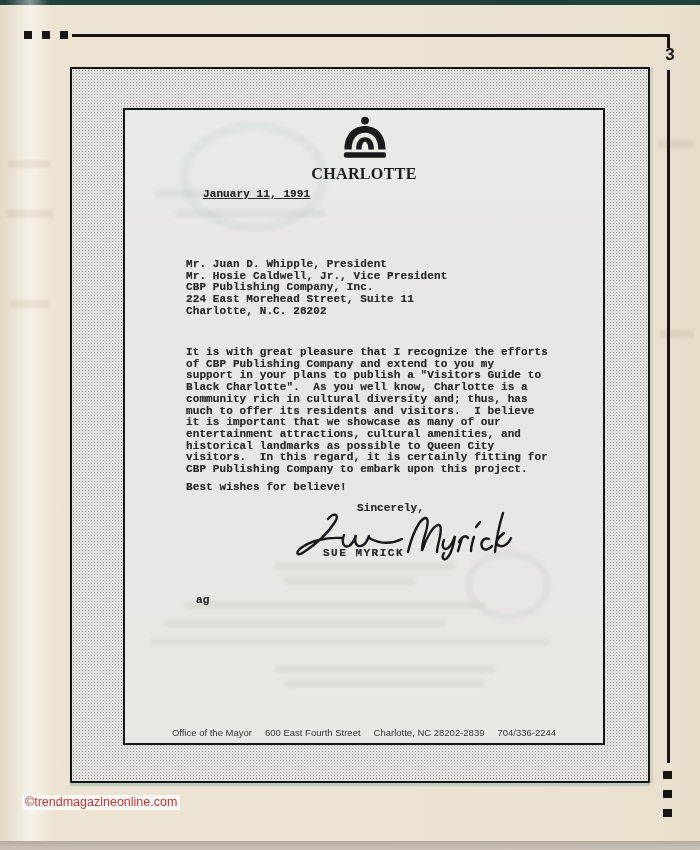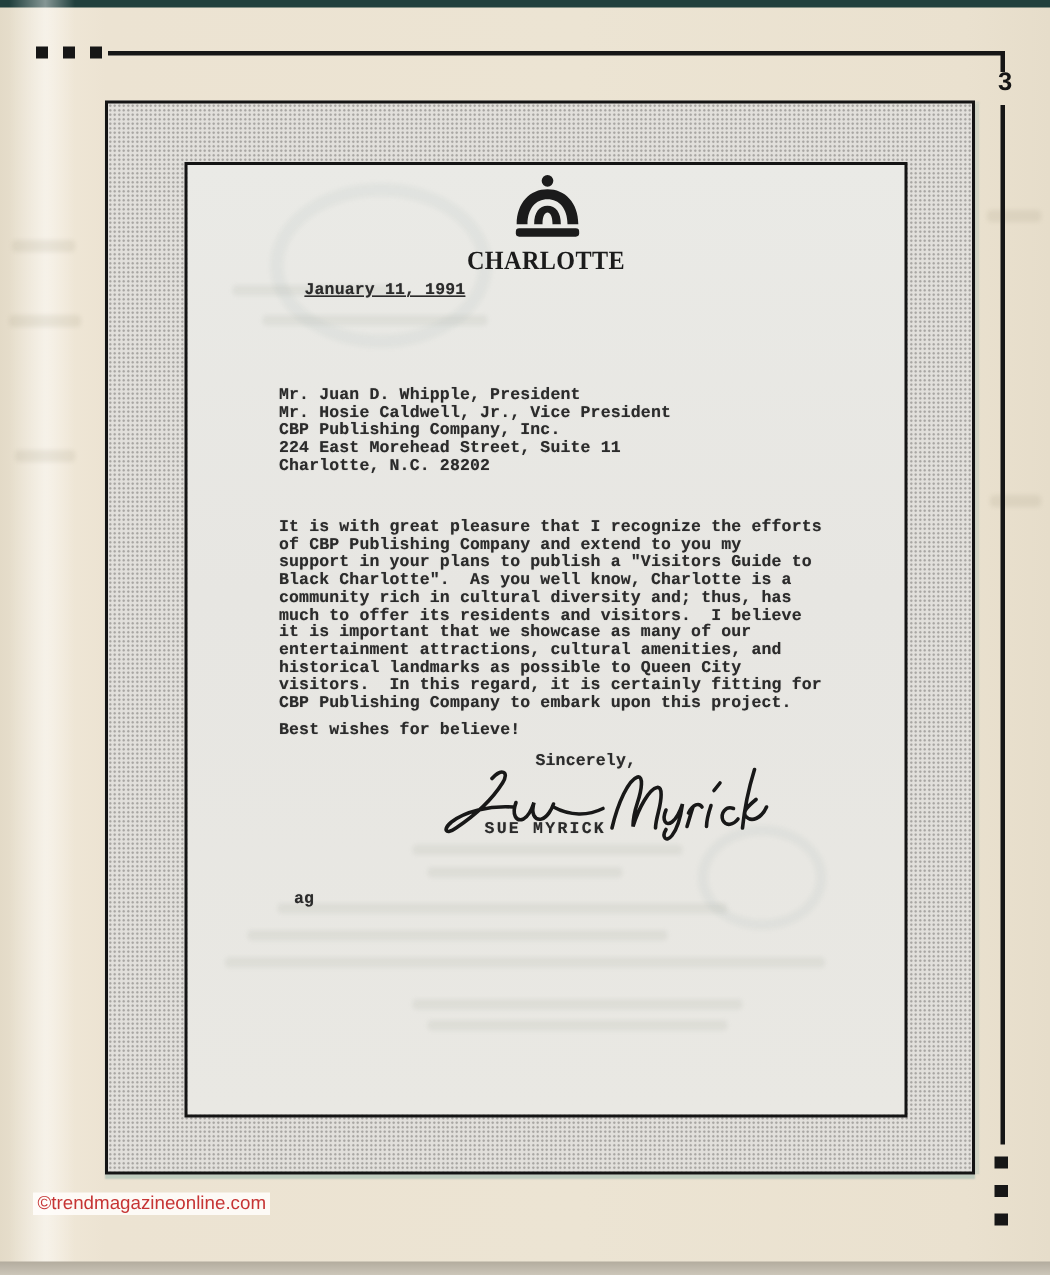--- a/index.html
+++ b/index.html
@@ -153,18 +153,24 @@
       <path d="M170,31 C168,37 167,41 166,44 M167,35 C170,29 174,28 176,31"></path>
       <path d="M182,30 C180,36 179,41 179,44 M184,20 L188,15"></path>
       <path d="M197,32 C192,30 188,35 190,40 C192,44 197,43 200,39"></path>
       <path d="M211,6 C207,19 204,35 203,45 M212,26 C206,31 203,34 205,37 C209,42 216,38 219,31"></path>
     </svg>
 
     <div class="type" style="left:198px;top:438px;letter-spacing:1.5px;">SUE MYRICK</div>
 
     <div class="type" style="left:71px;top:485px;">ag</div>
 
+    <div class="footer-line footer-items" style="top:617px;">
+      <span>Office of the Mayor</span>
+      <span>600 East Fourth Street</span>
+      <span>Charlotte, NC 28202-2839</span>
+      <span>704/336-2244</span>
+    </div>
   </div>
 
   <div class="watermark">©trendmagazineonline.com</div>
 
   <div class="strip-bottom"></div>
 </div>
 
 </body></html>

